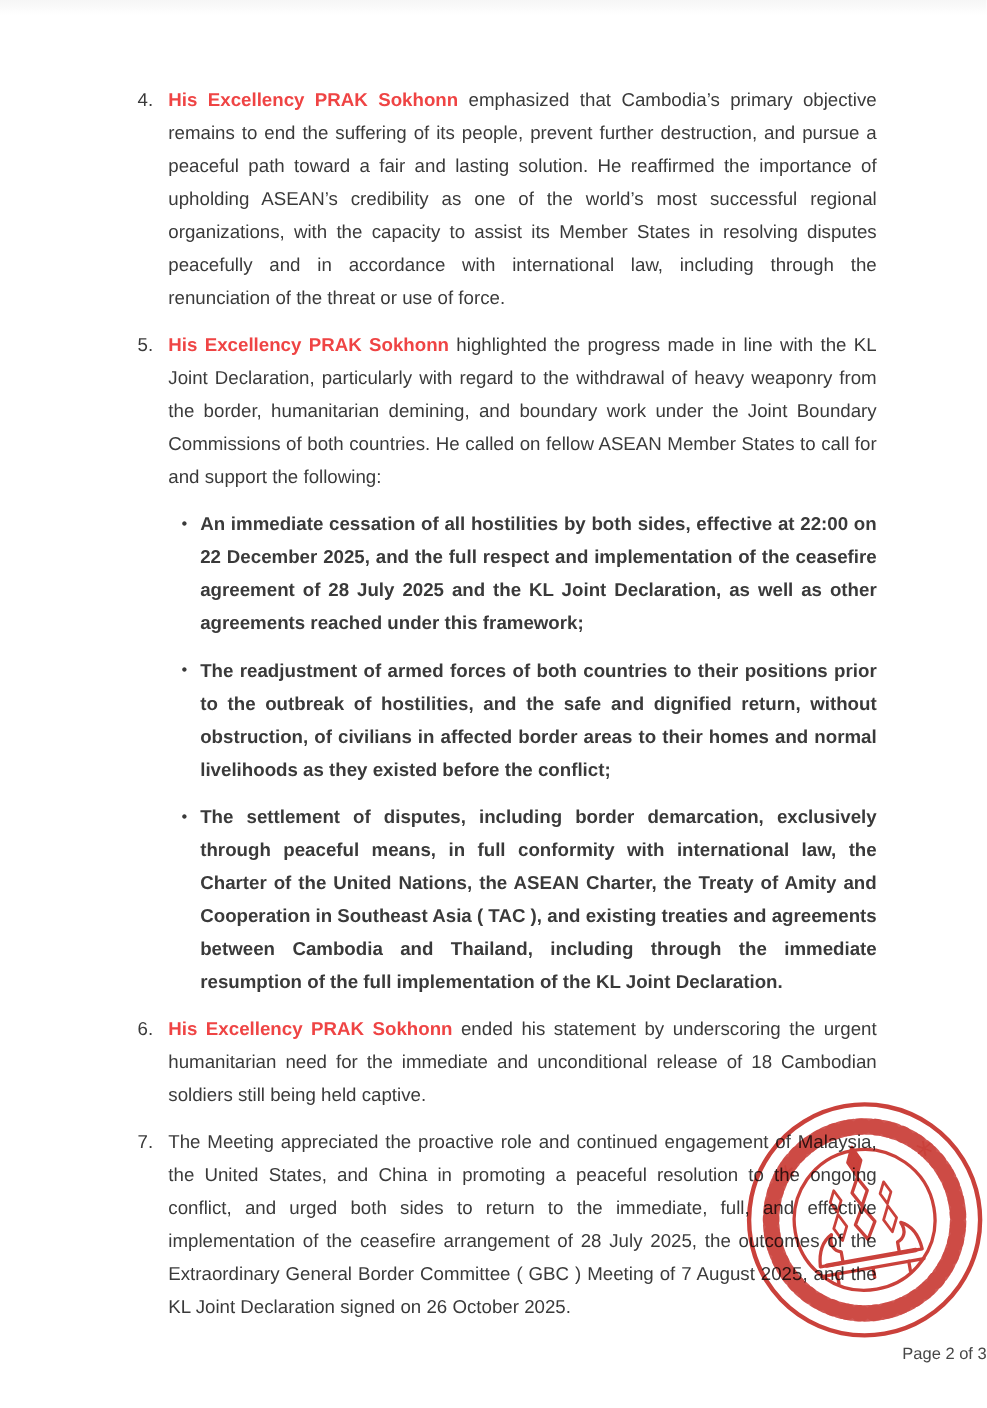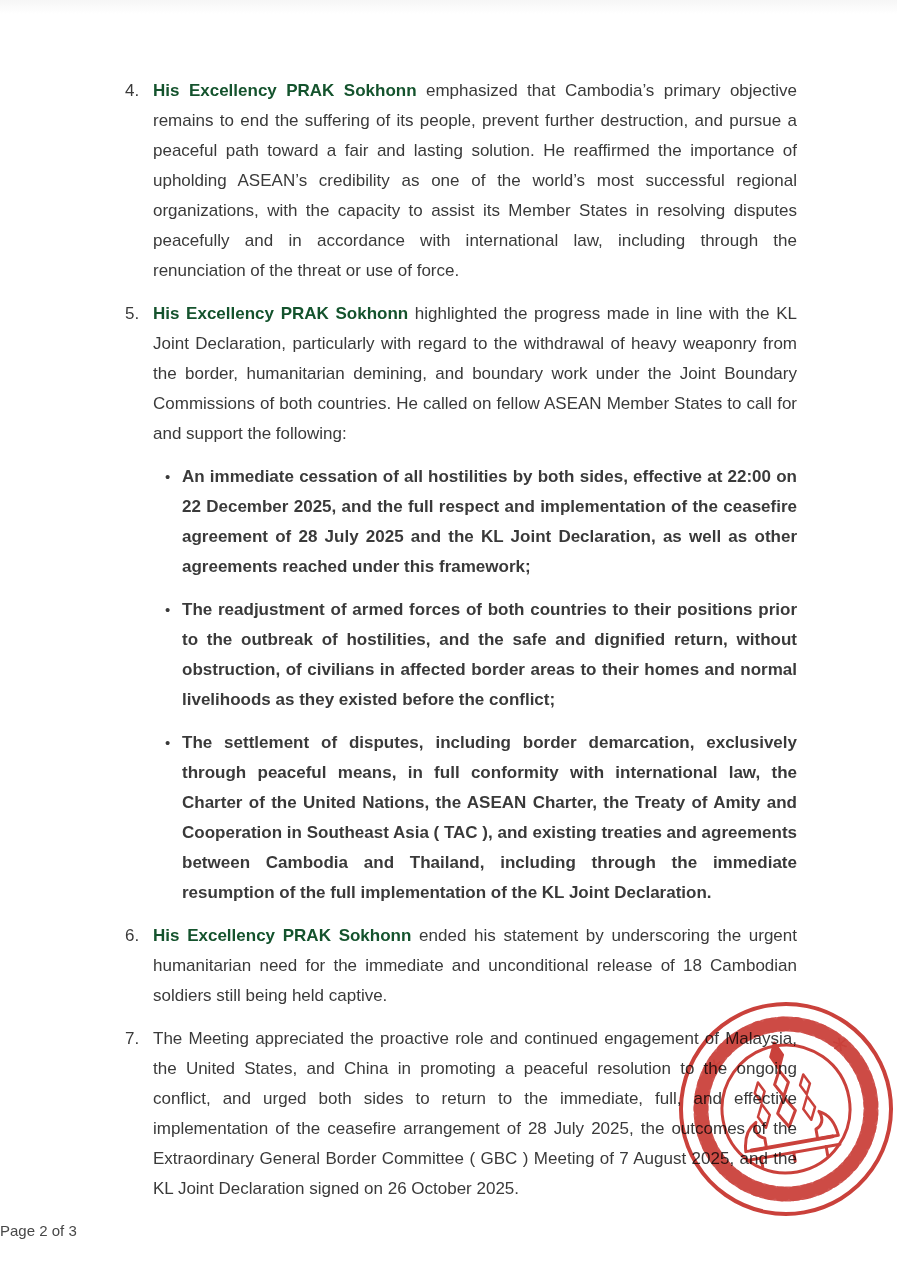--- a/index.html
+++ b/index.html
@@ -43,21 +43,21 @@
   .para .num {
     flex: none;
     width: 28px;
   }
   .para .pbody {
     flex: 1;
     text-align: justify;
   }
   .para .pbody b {
     font-weight: bold;
-    color: #14532d;
+    color: #ef4444;
   }
   .bullets {
     margin-top: 13px;
   }
   .bullet {
     display: flex;
     margin-bottom: 13px;
   }
   .bullet:last-child {
     margin-bottom: 0;
@@ -71,23 +71,24 @@
   .bullet .btext {
     flex: 1;
     text-align: justify;
     font-weight: bold;
   }
   .footer {
     position: absolute;
     left: 0;
     right: 0;
     top: 1222px;
-    text-align: left;
+    text-align: right;
     font-size: 15px;
     color: #474747;
+    padding-left: 36px;
   }
   .seal {
     position: absolute;
     left: 675px;
     top: 998px;
     width: 222px;
     height: 222px;
     mix-blend-mode: multiply;
     opacity: 0.92;
     transform: rotate(-10deg);

